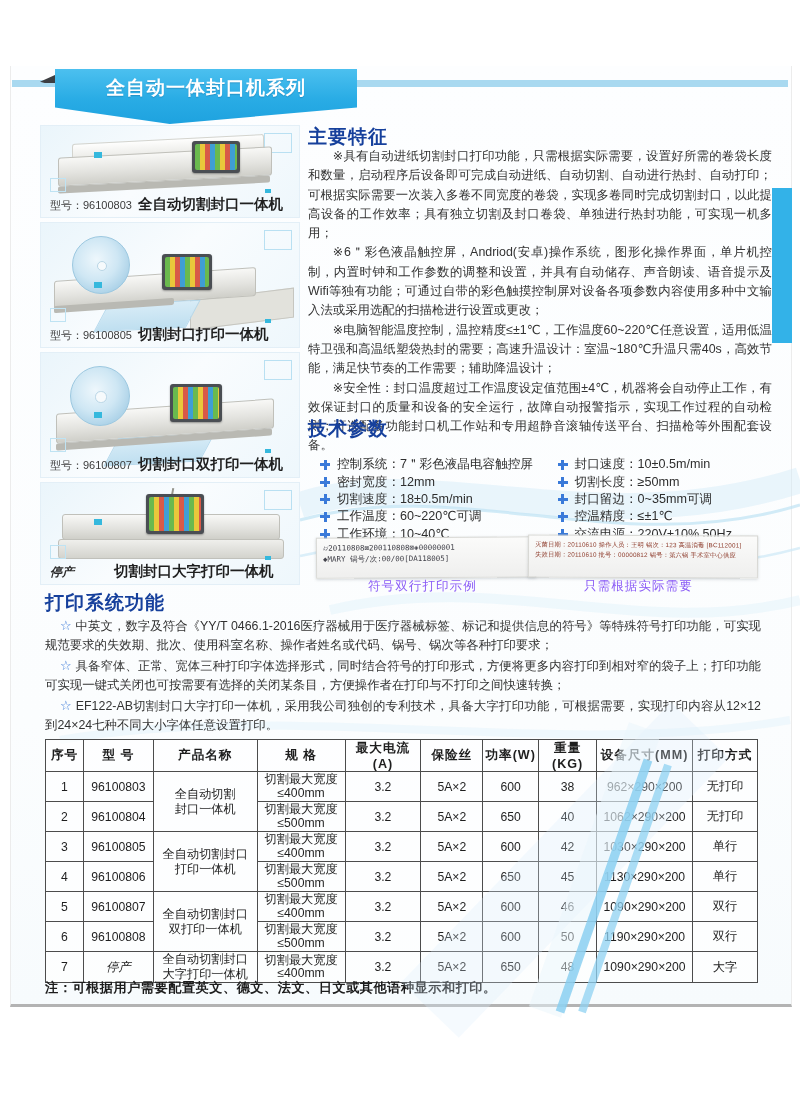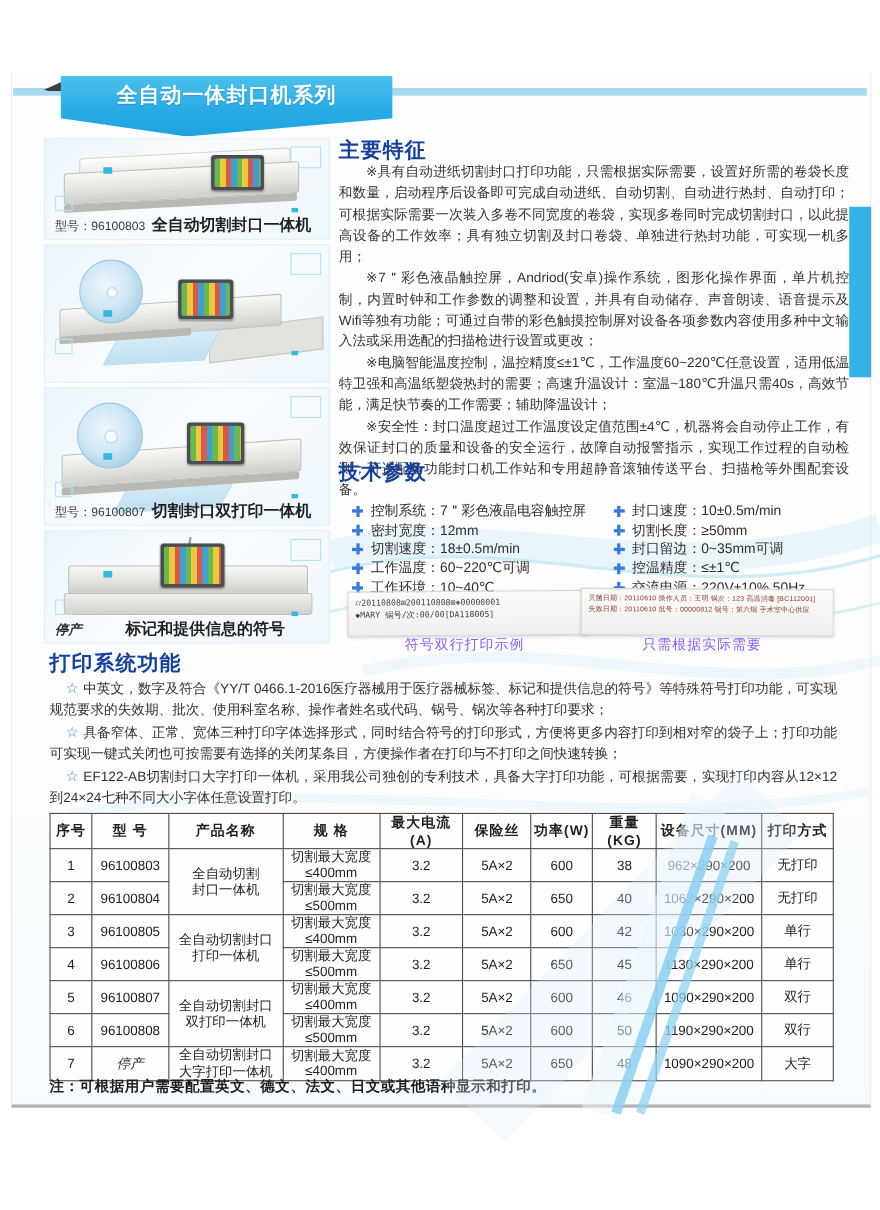--- a/index.html
+++ b/index.html
@@ -151,20 +151,23 @@
   <div class="machine">
     <div class="m-tray" style="left:150px;top:72px;width:102px;height:28px;"></div>
     <div class="m-body" style="left:14px;top:52px;width:200px;height:27px;transform:skewY(-4deg);"></div>
     <div class="m-roll" style="left:32px;top:14px;width:56px;height:56px;"></div>
     <div class="m-screen" style="left:122px;top:32px;width:44px;height:30px;">
         <div class="glass"></div>
       </div>
     <div class="m-sheet" style="left:62px;top:80px;width:88px;height:26px;"></div>
     <div class="m-base" style="left:14px;top:80px;width:120px;height:7px;transform:skewY(-4deg);"></div>
   </div>
+  <div class="caption">
+    <span class="model">型号：96100805</span><span class="pname">切割封口打印一体机</span>
+  </div>
 </div>
 
 <div class="card" style="top:352px;height:126px;">
   <div class="machine">
     <div class="m-body" style="left:16px;top:54px;width:216px;height:28px;transform:skewY(-4deg);"></div>
     <div class="m-roll" style="left:30px;top:14px;width:58px;height:58px;"></div>
     <div class="m-screen" style="left:130px;top:32px;width:46px;height:32px;">
         <div class="glass"></div>
       </div>
     <div class="m-sheet" style="left:72px;top:84px;width:92px;height:26px;"></div>
@@ -178,28 +181,28 @@
 <div class="card" style="top:482px;height:103px;">
   <div class="machine">
     <div class="m-antenna" style="left:130px;top:6px;height:26px;"></div>
     <div class="m-body" style="left:22px;top:32px;width:216px;height:24px;"></div>
     <div class="m-body" style="left:18px;top:57px;width:224px;height:18px;background:linear-gradient(180deg,#efefec,#d3d3cd);"></div>
     <div class="m-screen" style="left:106px;top:12px;width:52px;height:34px;">
         <div class="glass"></div>
       </div>
   </div>
   <div class="caption">
-    <span class="model stopped" style="margin-right:40px;">停产</span><span class="pname">标记和提供信息的符号</span>
+    <span class="model stopped" style="margin-right:40px;">停产</span><span class="pname">切割封口大字打印一体机</span>
   </div>
 </div>
 
 <div class="h-blue" style="left:308px;top:124px;">主要特征</div>
 <div class="body-text" style="left:308px;top:147px;width:464px;">
   <p>※具有自动进纸切割封口打印功能，只需根据实际需要，设置好所需的卷袋长度和数量，启动程序后设备即可完成自动进纸、自动切割、自动进行热封、自动打印；可根据实际需要一次装入多卷不同宽度的卷袋，实现多卷同时完成切割封口，以此提高设备的工作效率；具有独立切割及封口卷袋、单独进行热封功能，可实现一机多用；</p>
-  <p>※7＂彩色液晶触控屏，Andriod(安卓)操作系统，图形化操作界面，单片机控制，内置时钟和工作参数的调整和设置，并具有自动储存、声音朗读、语音提示及Wifi等独有功能；可通过自带的彩色触摸控制屏对设备各项参数内容使用多种中文输入法或采用选配的扫描枪进行设置或更改；</p>
+  <p>※6＂彩色液晶触控屏，Andriod(安卓)操作系统，图形化操作界面，单片机控制，内置时钟和工作参数的调整和设置，并具有自动储存、声音朗读、语音提示及Wifi等独有功能；可通过自带的彩色触摸控制屏对设备各项参数内容使用多种中文输入法或采用选配的扫描枪进行设置或更改；</p>
   <p>※电脑智能温度控制，温控精度≤±1℃，工作温度60~220℃任意设置，适用低温特卫强和高温纸塑袋热封的需要；高速升温设计：室温~180℃升温只需40s，高效节能，满足快节奏的工作需要；辅助降温设计；</p>
   <p>※安全性：封口温度超过工作温度设定值范围±4℃，机器将会自动停止工作，有效保证封口的质量和设备的安全运行，故障自动报警指示，实现工作过程的自动检测；可选配多功能封口机工作站和专用超静音滚轴传送平台、扫描枪等外围配套设备。</p>
 </div>
 
 <div class="h-blue" style="left:308px;top:416px;">技术参数</div>
 <div class="tech">
   <ul class="col-l">
     <li>
         <span class="xbullet"></span>
         <span>控制系统：7＂彩色液晶电容触控屏</span>

